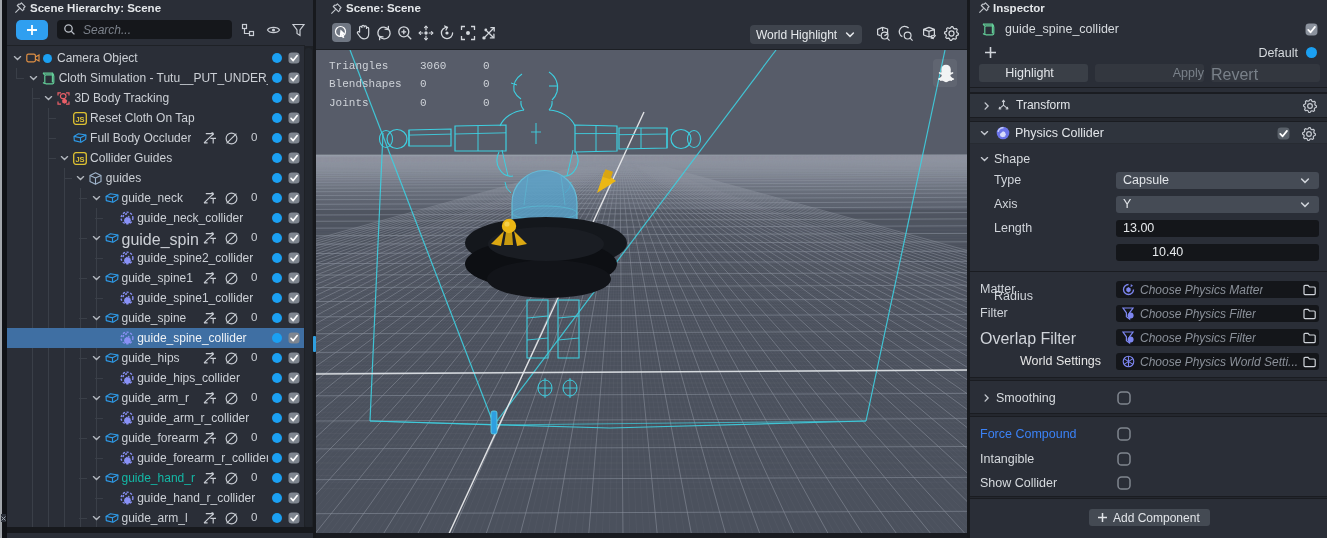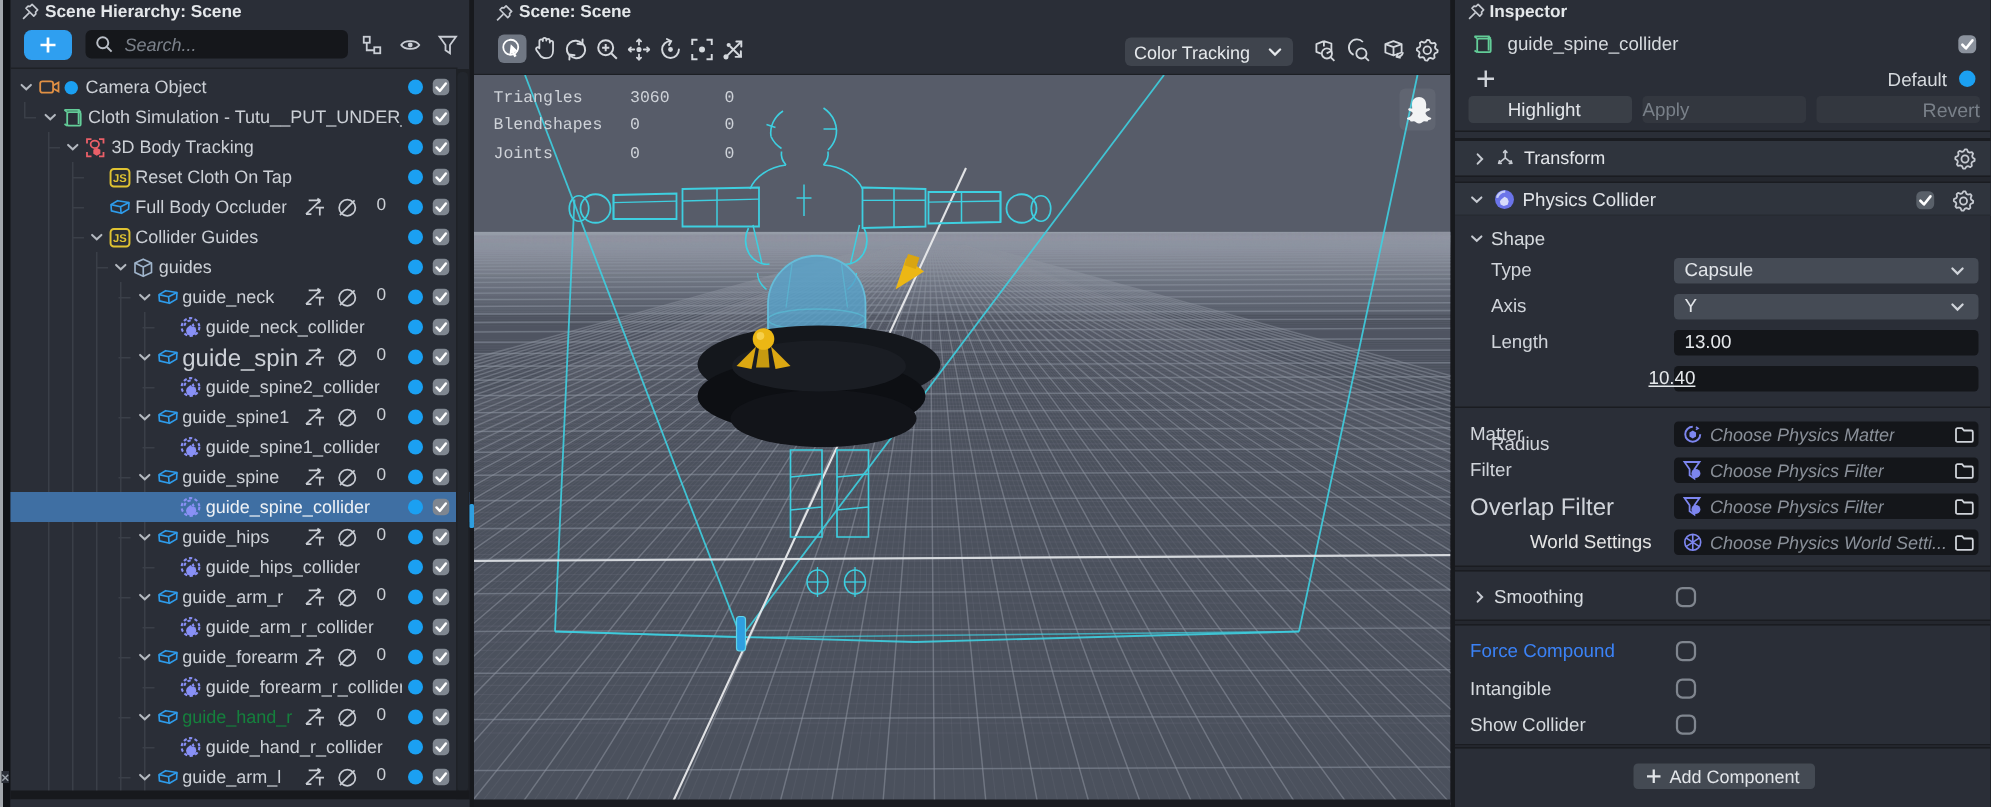--- a/index.html
+++ b/index.html
@@ -420,21 +420,21 @@
     <path d="M3 6.3 L5.2 8.6 L9.2 3.6" stroke="#fff" stroke-width="1.6" fill="none" stroke-linecap="round" stroke-linejoin="round"></path>
   </svg>
 <div class="abs" style="left:79px;top:478px;width:8px;height:1px;background:#3a3f48"></div>
 <svg class="abs" style="left:91.5px;top:474px" width="9" height="8" viewBox="0 0 9 8">
     <path d="M1.4 2.6 L4.5 5.5 L7.6 2.6" stroke="#b4b9c0" stroke-width="1.35" fill="none" stroke-linecap="round"></path>
   </svg>
 <svg class="abs" style="left:104.5px;top:472px" width="14" height="12" viewBox="0 0 14 12" stroke="#2e9ceb" fill="none" stroke-width="1.1" stroke-linejoin="round">
 <path d="M1 4.4 L5.4 1.8 L13 3 L12.7 7.4 L8 10.2 L1.3 8.6 Z"></path>
     <path d="M1 4.4 L7.4 5.8 L13 3 M7.4 5.8 L7.7 10.2"></path>
   </svg>
-<div class="txt" style="left:121.5px;top:472px;font-size:12px;color:#15803d;max-width:76.5px;overflow:hidden">guide_hand_r</div>
+<div class="txt" style="left:121.5px;top:472px;font-size:12px;color:#14b8a6;max-width:76.5px;overflow:hidden">guide_hand_r</div>
 <svg class="abs" style="left:203px;top:472px" width="14" height="12" viewBox="0 0 14 12" stroke="#c9cdd4" fill="none" stroke-width="1.15" stroke-linejoin="round">
 <path d="M1 10.8 H4.6 M1 10.8 L10.6 1.6"></path>
 <path d="M2.8 1.6 H10.6 M10.6 1.6 L8.6 0.4 M10.6 1.6 L9.2 3.4"></path>
 <path d="M7.4 6.4 H13 M10.2 6.4 V11.6"></path>
   </svg>
 <svg class="abs" style="left:225px;top:471.5px" width="13" height="13" viewBox="0 0 13 13" stroke="#c9cdd4" fill="none" stroke-width="1.15">
 <circle cx="6.5" cy="6.5" r="5.4"></circle>
     <path d="M1.6 11.4 L11.4 1.6"></path>
   </svg>
 <div class="txt" style="left:251px;top:472.2px;font-size:11.5px;font-weight:normal;color:#ccd0d6;">0</div>
@@ -525,21 +525,21 @@
 <path d="M1.5 5 V1.5 H5 M11 1.5 H14.5 V5 M14.5 11 V14.5 H11 M5 14.5 H1.5 V11"></path>
   </svg>
 <svg class="abs" style="left:481px;top:25px" width="16" height="16" viewBox="0 0 16 16" stroke="#d4d8dd" fill="none" stroke-width="1.3" stroke-linecap="round">
 <circle cx="3" cy="12.9" r="1.7" fill="#d4d8dd" stroke="none"></circle>
 <circle cx="4.8" cy="5" r="1.4" fill="#d4d8dd" stroke="none"></circle>
 <path d="M4.3 11.6 L12.6 3.3 M6 6.2 L12.2 12.3"></path>
 <path d="M9.9 2.7 L13.2 2.7 L13.2 6"></path>
     <path d="M12.9 9.2 L13 12.9 L9.4 12.9"></path>
   </svg>
 <div class="abs" style="left:750px;top:25px;width:112px;height:19px;background:#3f444d;border-radius:4px"></div>
-<div class="txt" style="left:756px;top:28.5px;font-size:12px;font-weight:normal;color:#e6e9ec;">Color Tracking</div>
+<div class="txt" style="left:756px;top:28.5px;font-size:12px;font-weight:normal;color:#e6e9ec;">World Highlight</div>
 <svg class="abs" style="left:845px;top:31px" width="10" height="8" viewBox="0 0 10 8">
     <path d="M1.6 2 L5 5.4 L8.4 2" stroke="#e6e9ec" stroke-width="1.5" fill="none" stroke-linecap="round"></path>
   </svg>
 <svg class="abs" style="left:875px;top:26px" width="17" height="16" viewBox="0 0 17 16" stroke="#d4d8dd" fill="none" stroke-width="1.2" stroke-linejoin="round">
 <path d="M7.6 1.4 L12.6 3 V8 L9.4 9.6 M7.6 1.4 L2.6 3.4 V8.6 L5.6 9.8 M7.6 1.4 V5"></path>
 <circle cx="9.6" cy="9.6" r="3.4"></circle>
     <path d="M12.2 12.2 L14.6 14.6"></path>
   </svg>
 <svg class="abs" style="left:898px;top:26px" width="17" height="16" viewBox="0 0 17 16" stroke="#d4d8dd" fill="none" stroke-width="1.2">
 <path d="M10.6 2 A5.4 5.4 0 1 0 4.4 10.6"></path>
@@ -1365,23 +1365,23 @@
     <path d="M3 6.3 L5.2 8.6 L9.2 3.6" stroke="#fff" stroke-width="1.6" fill="none" stroke-linecap="round" stroke-linejoin="round"></path>
   </svg>
 <svg class="abs" style="left:984px;top:46px" width="13" height="13" viewBox="0 0 13 13">
     <path d="M6.5 1 V12 M1 6.5 H12" stroke="#d0d4da" stroke-width="1.6"></path>
   </svg>
 <div class="txt" style="right:29px;top:46.5px;font-size:12.5px;color:#d6dade;left:auto;position:absolute">Default</div>
 <div class="abs" style="left:1305.5px;top:47.0px;width:11.0px;height:11.0px;border-radius:50%;background:#1ba0f2"></div>
 <div class="abs" style="left:979px;top:64px;width:109px;height:18px;background:#3a3f47;border-radius:3px"></div>
 <div class="txt" style="left:979px;top:67px;width:101px;text-align:center;font-size:12.5px;color:#e2e5e9">Highlight</div>
 <div class="abs" style="left:1095px;top:64px;width:109px;height:18px;background:#33373f;border-radius:3px"></div>
-<div class="txt" style="left:1095px;top:67px;width:109px;text-align:left;font-size:12.5px;color:#798089">Apply</div>
+<div class="txt" style="left:1095px;top:67px;width:109px;text-align:right;font-size:12.5px;color:#798089">Apply</div>
 <div class="abs" style="left:1211px;top:64px;width:109px;height:18px;background:#33373f;border-radius:3px"></div>
-<div class="txt" style="left:1211px;top:67px;width:109px;text-align:right;font-size:13px;color:#798089">Revert</div>
+<div class="txt" style="left:1211px;top:67px;width:109px;text-align:left;font-size:16px;color:#798089">Revert</div>
 <div class="abs" style="left:970px;top:87px;width:357px;height:1px;background:#1a1c21"></div>
 <div class="abs" style="left:970px;top:92px;width:357px;height:2px;background:#1a1c21"></div>
 <div class="abs" style="left:970px;top:94px;width:357px;height:23px;background:#2f343d"></div>
 <svg class="abs" style="left:982px;top:101.5px" width="9" height="8" viewBox="0 0 9 8">
     <path d="M3.1 0.9 L6.1 4 L3.1 7.1" stroke="#c6cad1" stroke-width="1.35" fill="none" stroke-linecap="round"></path>
   </svg>
 <svg class="abs" style="left:997px;top:99px" width="13" height="13" viewBox="0 0 13 13" stroke="#c6cad1" fill="none" stroke-width="1.1" stroke-linecap="round">
 <path d="M6.5 6.2 V1.6 M6.5 6.2 L2.4 9.6 M6.5 6.2 L10.6 9.6"></path>
 <path d="M5.4 2.6 L6.5 1.4 L7.6 2.6 M2.6 8.2 L2.2 9.8 L3.8 9.9 M10.4 8.2 L10.8 9.8 L9.2 9.9"></path>
   </svg>
@@ -1426,21 +1426,21 @@
 <div class="abs" style="left:1116px;top:196px;width:203px;height:17px;background:#454b55;border-radius:3px"></div>
 <div class="txt" style="left:1123px;top:198.2px;font-size:12.5px;font-weight:normal;color:#e2e5e9;">Y</div>
 <svg class="abs" style="left:1300px;top:201px" width="10" height="8" viewBox="0 0 10 8">
     <path d="M1.6 2 L5 5.4 L8.4 2" stroke="#d0d4da" stroke-width="1.5" fill="none" stroke-linecap="round"></path>
   </svg>
 <div class="txt" style="left:994px;top:221.8px;font-size:12.5px;font-weight:normal;color:#d0d4da;">Length</div>
 <div class="abs" style="left:1116px;top:220px;width:203px;height:17px;background:#14161a;border-radius:3px"></div>
 <div class="txt" style="left:1123px;top:222.2px;font-size:12.5px;font-weight:normal;color:#e6e9ec;">13.00</div>
 <div class="txt" style="left:994px;top:245.8px;font-size:12.5px;font-weight:normal;color:#d0d4da;margin-top:44px;">Radius</div>
 <div class="abs" style="left:1116px;top:244px;width:203px;height:17px;background:#14161a;border-radius:3px"></div>
-<div class="txt" style="left:1099px;top:246.2px;font-size:12.5px;font-weight:normal;color:#e6e9ec;text-decoration:underline;">10.40</div>
+<div class="txt" style="left:1152px;top:246.2px;font-size:12.5px;font-weight:normal;color:#e6e9ec;">10.40</div>
 <div class="abs" style="left:970px;top:271px;width:357px;height:1px;background:#1a1c21"></div>
 <div class="txt" style="left:980px;top:282.8px;font-size:12.5px;font-weight:normal;color:#d0d4da;">Matter</div>
 <div class="abs" style="left:1116px;top:281px;width:203px;height:17px;background:#14161a;border-radius:3px"></div>
 <svg class="abs" style="left:1122px;top:283px" width="13" height="13" viewBox="0 0 13 13">
 <path d="M11.5 6.5 A 5 5 0 1 1 6.5 1.5" stroke="#7d86f0" fill="none" stroke-width="1.3"></path>
 <path d="M6.5 4 l2.2 1.4 v2.6 L6.5 9.4 4.3 8 V5.4 Z" fill="#7d86f0"></path>
     <path d="M8.7 1.6 L10 2.6 L8.6 3.4" stroke="#7d86f0" fill="none" stroke-width="1.1"></path>
   </svg>
 <div class="txt" style="left:1140px;top:283.5px;font-size:12px;color:#8a9099;font-style:italic;max-width:160px;overflow:hidden">Choose Physics Matter</div>
 <svg class="abs" style="left:1303px;top:283.5px" width="13" height="12" viewBox="0 0 13 12">

